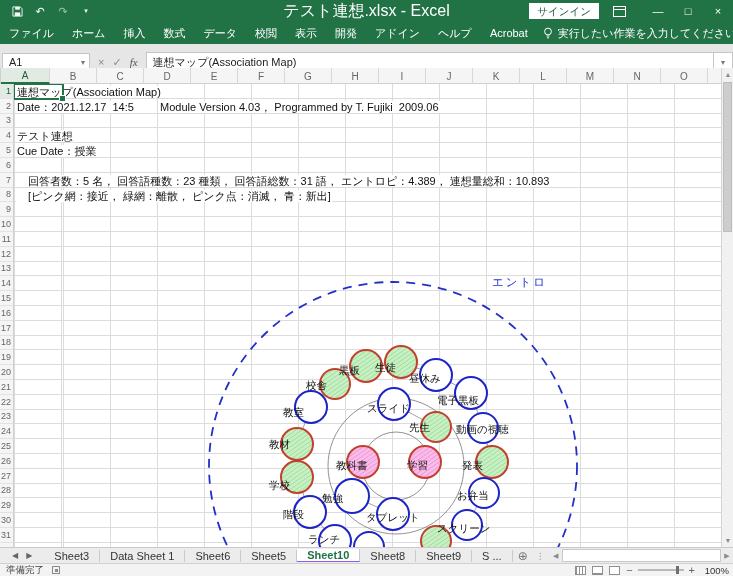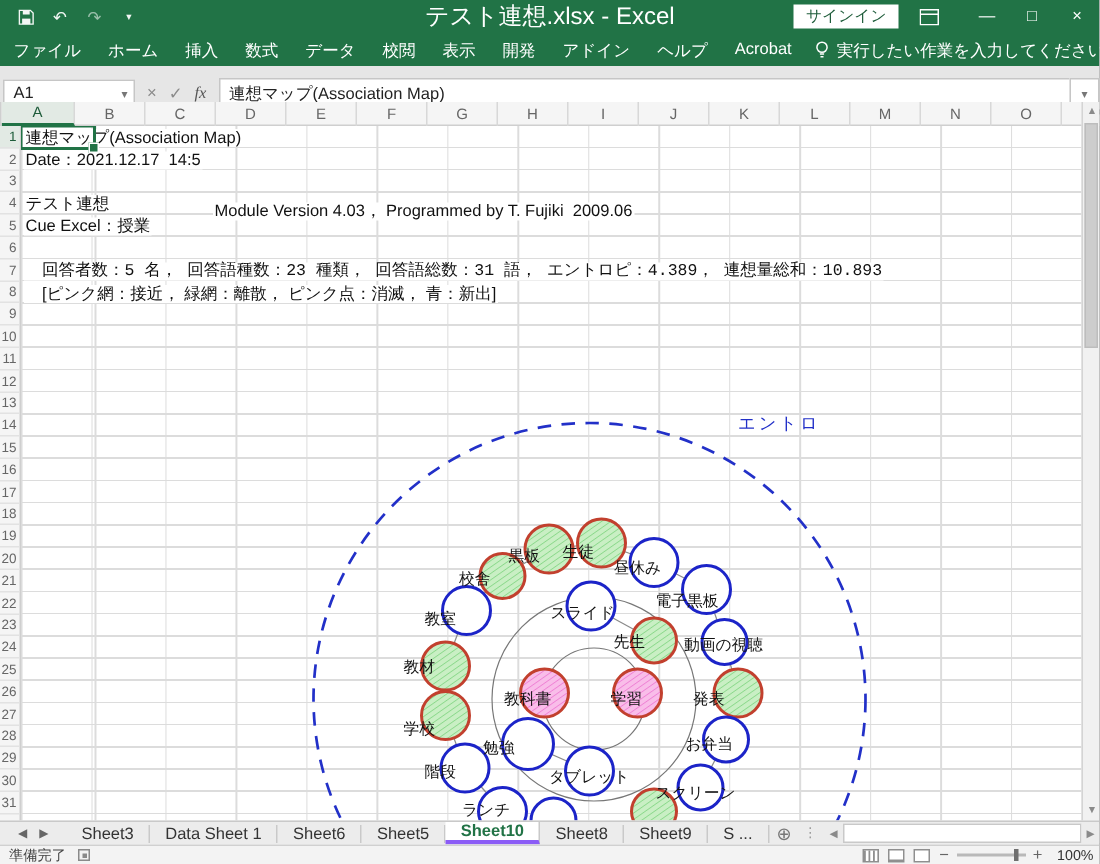--- a/index.html
+++ b/index.html
@@ -56,21 +56,21 @@
   
   .vscroll{position:absolute;right:0;top:68px;width:12px;height:479px;background:#f1f1f1;border-left:1px solid #d4d4d4;box-sizing:border-box;}
   .vsbtn{width:12px;height:13px;display:flex;align-items:center;justify-content:center;font-size:7px;color:#8a8a8a;}
   .vthumb{position:absolute;left:1px;top:14px;width:9px;height:150px;background:#cdcdcd;border:1px solid #bdbdbd;box-sizing:border-box;}
   .vsbtn.bottom{position:absolute;bottom:0;}
   
   .tabbar{position:absolute;left:0;top:547px;width:733px;height:16px;background:#ececec;border-top:1px solid #c9c9c9;
           box-sizing:border-box;display:flex;align-items:stretch;font-size:11px;}
   .tabnav{display:flex;align-items:center;gap:8px;padding:0 12px;color:#666;font-size:8px;}
   .stab{display:flex;align-items:center;padding:0 10px;color:#333;border-right:1px solid #c9c9c9;white-space:nowrap;}
-  .stab.active{background:#fff;color:#217346;font-weight:bold;border-bottom:3px solid #8b5cf6;box-sizing:border-box;}
+  .stab.active{background:#fff;color:#217346;font-weight:bold;border-bottom:1px solid #8b5cf6;box-sizing:border-box;}
   .newsheet{display:flex;align-items:center;padding:0 5px;color:#777;font-size:12px;}
   .tabdots{display:flex;align-items:center;color:#999;font-size:9px;padding:0 3px;}
   .hscroll{flex:1;display:flex;align-items:center;margin:1px 0 1px 2px;}
   .hsbtn{width:12px;height:13px;display:flex;align-items:center;justify-content:center;font-size:7px;color:#8a8a8a;background:#ececec;}
   .hstrack{flex:1;height:13px;background:#fff;border:1px solid #c9c9c9;box-sizing:border-box;}
   
   .statusbar{position:absolute;left:0;top:563px;width:733px;height:13px;background:#f3f3f3;border-top:1px solid #d0d0d0;
              box-sizing:border-box;display:flex;align-items:center;font-size:9.5px;color:#444;}
   .status-left{display:flex;align-items:center;gap:8px;margin-left:6px;}
   .macroicon{width:8px;height:8px;border:1px solid #8a8a8a;box-sizing:border-box;position:relative;}
@@ -210,24 +210,24 @@
       <div class="rowhead">28</div>
       <div class="rowhead">29</div>
       <div class="rowhead">30</div>
       <div class="rowhead">31</div>
     </div>
 
   <div class="sheet">
     <div id="cell-layer">
         <span class="celltext" style="left: 2px; top: 2px;">連想マップ(Association Map)</span>
         <span class="celltext" style="left: 2px; top: 16.8px;">Date：2021.12.17  14:5</span>
-        <span class="celltext" style="left: 128px; top: 16.8px; margin-top: 34px;">Module Version 4.03， Programmed by T. Fujiki  2009.06</span>
+        <span class="celltext" style="left: 145px; top: 16.8px;">Module Version 4.03， Programmed by T. Fujiki  2009.06</span>
         <span class="celltext" style="left: 2px; top: 46.4px;">テスト連想</span>
-        <span class="celltext" style="left: 2px; top: 61.2px;">Cue Excel：授業</span>
-        <span class="celltext" style="left: 2px; top: 90.8px; font-family: Liberation Mono, monospace;">　回答者数：5 名， 回答語種数：23 種類， 回答語総数：31 語， エントロピ：4.389， 連想量総和：10.893</span>
+        <span class="celltext" style="left: 2px; top: 61.2px;">Cue Date：授業</span>
+        <span class="celltext" style="left: 2px; top: 90.8px;">　回答者数：5 名， 回答語種数：23 種類， 回答語総数：31 語， エントロピ：4.389， 連想量総和：10.893</span>
         <span class="celltext" style="left: 2px; top: 105.6px;">　[ピンク網：接近， 緑網：離散， ピンク点：消滅， 青：新出]</span>
       </div>
     <div class="selbox" id="selbox" style="left: -1px; top: -1px; width: 47px; height: 12.8px;"></div>
     <div class="fillhandle" id="fillhandle" style="left: 45px; top: 10.8px;"></div>
   </div>
 
   <svg class="chartsvg" id="chart" width="733" height="547" viewBox="0 0 733 547">
     <defs>
       <pattern id="hatch-green" patternUnits="userSpaceOnUse" width="3.5" height="3.5" patternTransform="rotate(55)">
         <rect width="3.5" height="3.5" fill="#c9efc4"></rect>

